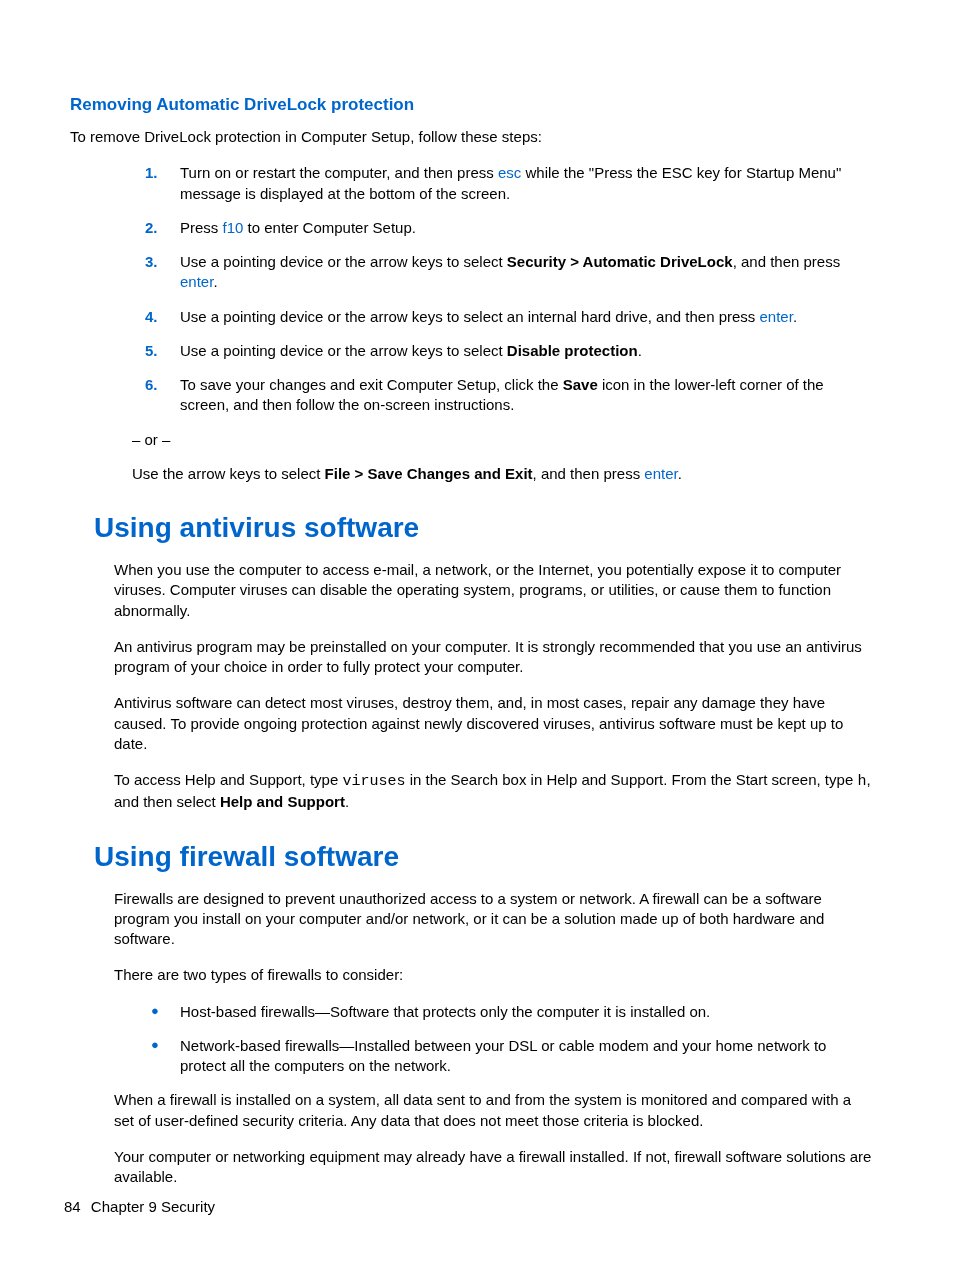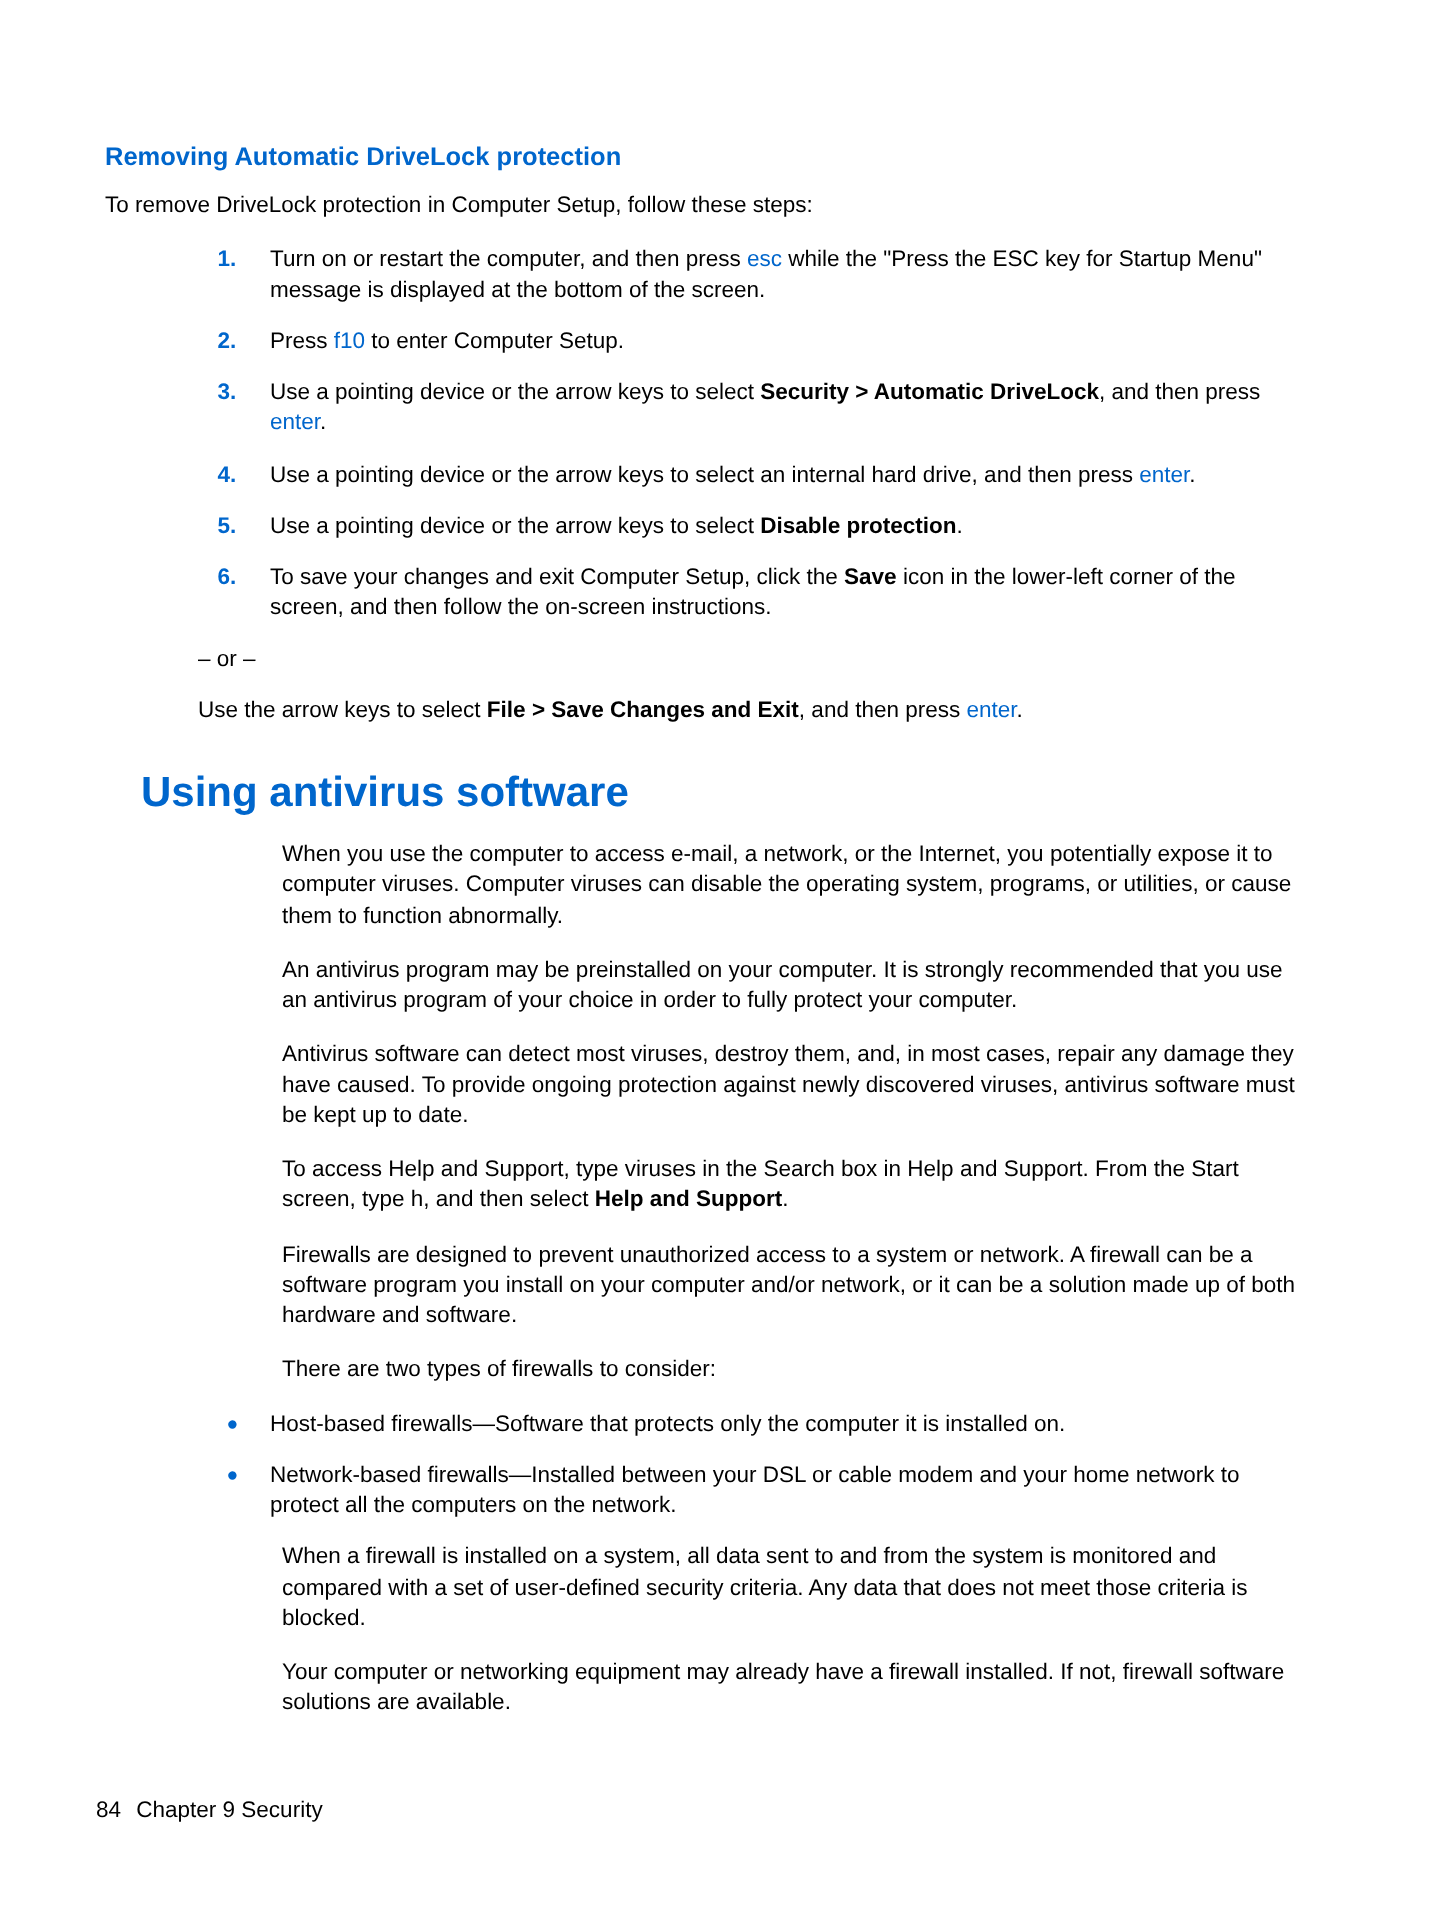--- a/index.html
+++ b/index.html
@@ -24,21 +24,21 @@
       font-weight: bold;
       margin-bottom: 12px;
     }
     .intro-text {
       font-size: 15px;
       margin-bottom: 16px;
       line-height: 1.35;
     }
     .body-text {
       font-size: 15px;
-      margin-left: 118px;
+      margin-left: 44px;
       margin-right: 10px;
       margin-bottom: 16px;
       line-height: 1.35;
     }
     .ordered-list {
       list-style: none;
       margin-left: 75px;
       margin-right: 10px;
     }
     .ordered-list li {
@@ -80,21 +80,21 @@
       margin-bottom: 16px;
       margin-left: 24px;
     }
     .key {
       color: #0066cc;
     }
     b {
       font-weight: bold;
     }
     .mono {
-      font-family: Liberation Sans, sans-serif;
+      font-family: Liberation Mono, monospace;
     }
     .sublist-text {
       font-size: 15px;
       margin-left: 62px;
       margin-right: 10px;
       margin-bottom: 14px;
       line-height: 1.35;
     }
     .footer {
       position: absolute;
@@ -147,20 +147,21 @@
   </div>
 
   <div class="section-title">Using antivirus software</div>
   <div class="body-text">When you use the computer to access e-mail, a network, or the Internet, you potentially expose it to computer viruses. Computer viruses can disable the operating system, programs, or utilities, or cause them to function abnormally.</div>
   <div class="body-text">An antivirus program may be preinstalled on your computer. It is strongly recommended that you use an antivirus program of your choice in order to fully protect your computer.</div>
   <div class="body-text">Antivirus software can detect most viruses, destroy them, and, in most cases, repair any damage they have caused. To provide ongoing protection against newly discovered viruses, antivirus software must be kept up to date.</div>
   <div class="body-text">
     <span>To access Help and Support, type </span><span class="mono">viruses</span><span> in the Search box in Help and Support. From the Start screen, type </span><span class="mono">h</span><span>, and then select </span><b>Help and Support</b><span>.</span>
   </div>
 
+  <div class="section-title">Using firewall software</div>
   <div class="body-text">Firewalls are designed to prevent unauthorized access to a system or network. A firewall can be a software program you install on your computer and/or network, or it can be a solution made up of both hardware and software.</div>
   <div class="body-text">There are two types of firewalls to consider:</div>
 
   <ul class="bullet-list">
     <li>
       <span class="bullet">●</span>
       <span>Host-based firewalls—Software that protects only the computer it is installed on.</span>
     </li>
     <li>
       <span class="bullet">●</span>

